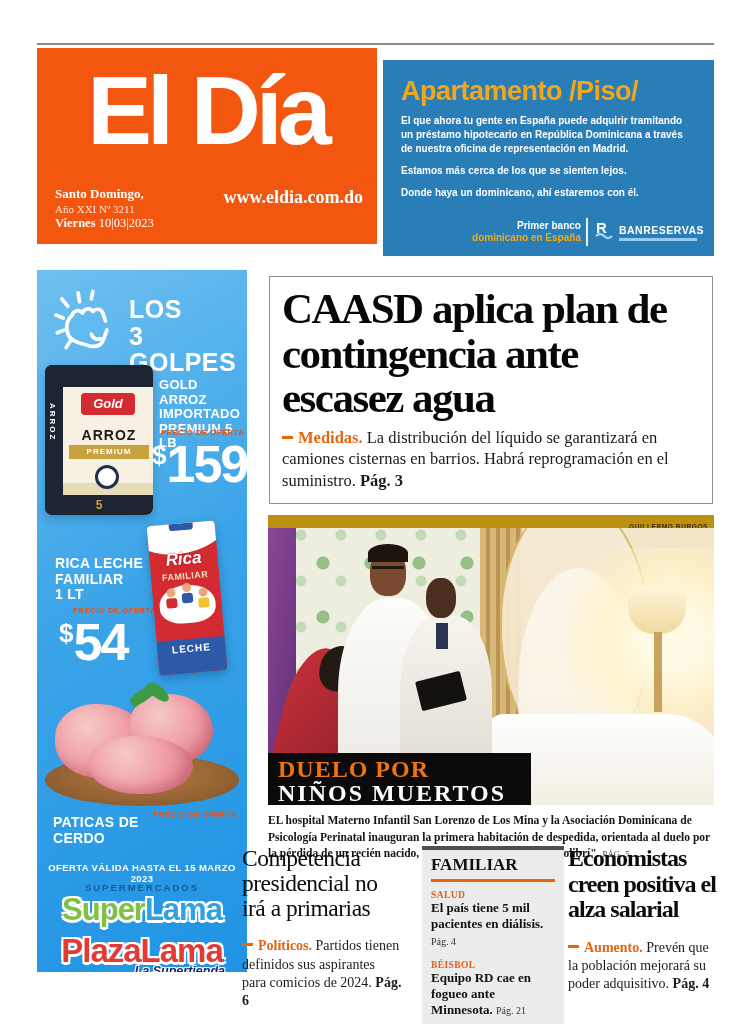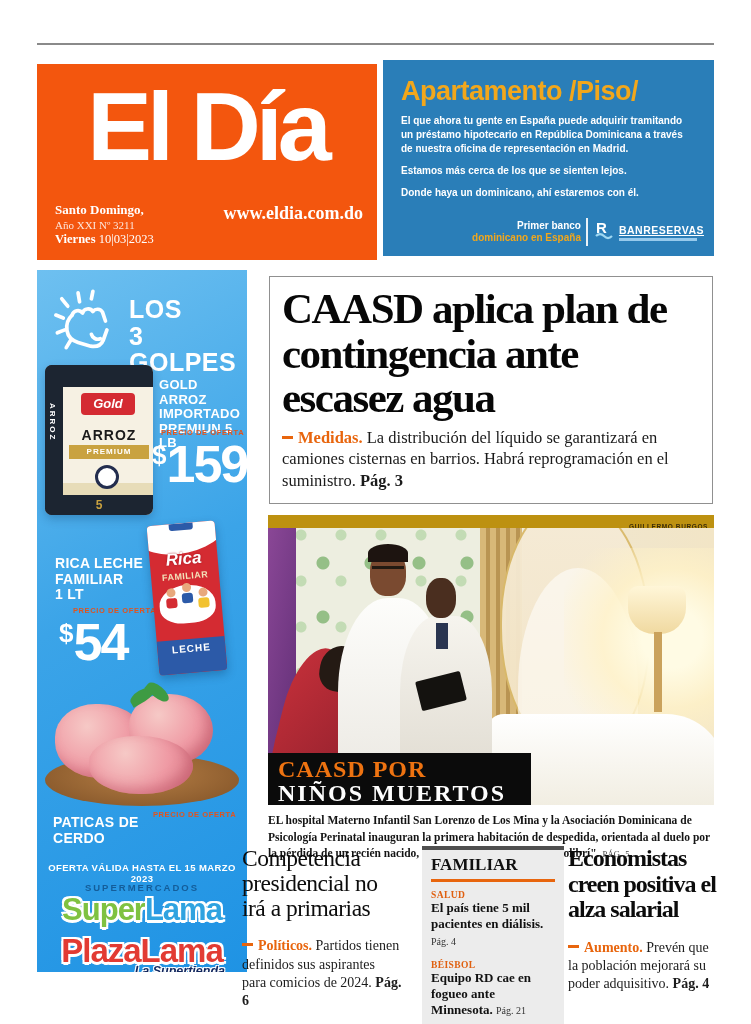--- a/index.html
+++ b/index.html
@@ -7,21 +7,21 @@
   #page {
     position:relative; width:751px; height:1024px; background:#ffffff;
     margin:0 auto; overflow:hidden;
     font-family:"Liberation Sans", sans-serif;
   }
 
   
   #top-rule { position:absolute; left:37px; top:43px; width:677px; height:2px; background:#8a8a8a; }
 
   
-  #masthead { position:absolute; left:37px; top:64px; width:340px; height:196px; background:#F3560E; color:#fff; }
+  #masthead { position:absolute; left:37px; top:48px; width:340px; height:196px; background:#F3560E; color:#fff; }
   #masthead .logo {
     position:absolute; top:2px; left:0; right:0; text-align:center;
     font-weight:bold; font-size:97px; letter-spacing:-5px; line-height:1.25;
   }
   .mast-meta { position:absolute; left:18px; bottom:12px; font-family:"Liberation Serif", serif; line-height:1.25; }
   .mast-meta .city { font-weight:bold; font-size:13px; }
   .mast-meta .edition { font-size:11px; color:rgba(255,255,255,.85); }
   .mast-meta .dateline { font-size:12.5px; }
   .mast-meta .dateline .day { font-weight:bold; }
   .mast-site { position:absolute; right:14px; bottom:36px; font-family:"Liberation Serif", serif; font-weight:bold; font-size:18px; }
@@ -29,21 +29,21 @@
   
   #bank-ad { position:absolute; left:383px; top:60px; width:331px; height:196px; background:#2A7EB8; color:#fff; }
   #bank-ad .ad-title { position:absolute; left:18px; top:16px; font-size:27px; font-weight:800; color:#F2A71B; letter-spacing:-0.5px; }
   #bank-ad .ad-body { position:absolute; left:18px; top:54px; width:296px; font-size:10px; font-weight:bold; line-height:1.4; }
   #bank-ad .ad-body p { margin-bottom:8px; }
   #bank-ad .ad-footer { position:absolute; right:10px; bottom:10px; display:flex; align-items:center; gap:5px; }
   #bank-ad .ad-tag { text-align:right; font-size:10px; font-weight:bold; line-height:1.25; }
   #bank-ad .ad-tag .l2 { color:#F2A71B; }
   #bank-ad .v-div { width:2px; height:28px; background:rgba(255,255,255,.9); }
   #bank-ad .brand { display:flex; align-items:center; gap:4px; }
-  #bank-ad .brand-name { font-size:10.5px; font-weight:bold; letter-spacing:.5px;text-decoration:underline; }
+  #bank-ad .brand-name { font-size:10.5px; font-weight:bold; letter-spacing:.5px; }
   #bank-ad .brand-tag { width:78px; height:3px; background:rgba(170,215,245,.85); margin-top:2px; }
 
   
   #sidebar { position:absolute; left:37px; top:270px; width:210px; height:702px; overflow:hidden;
     background:linear-gradient(150deg,#6ec0f0 0%,#3ba4e8 45%,#1f93e4 100%); color:#fff; }
   .golpes-text { position:absolute; left:92px; top:26px; font-weight:900; font-size:25px; line-height:1.06; letter-spacing:.5px; }
   .fist { position:absolute; left:10px; top:14px; }
 
   .offer-label { position:absolute; font-size:7.5px; font-weight:800; color:#E0541F; letter-spacing:.6px; }
   .price { position:absolute; font-weight:900; color:#fff; line-height:1; }
@@ -318,21 +318,21 @@
       <div class="dark-hair"></div>
       <div class="man1-body"></div>
       <div class="man1-head"></div>
       <div class="man1-hair"></div>
       <div class="glasses"></div>
       <div class="man2-body"></div>
       <div class="man2-collar"></div>
       <div class="man2-head"></div>
       <div class="book"></div>
       <div class="overlay-box">
-        <div class="l1">CAASD POR</div>
+        <div class="l1">DUELO POR</div>
         <div class="l2">NIÑOS MUERTOS</div>
       </div>
     </div>
   </div>
 
   <div id="photo-caption">
     <span>EL hospital Materno Infantil San Lorenzo de Los Mina y la Asociación Dominicana de Psicología Perinatal inauguran la primera habitación de despedida, orientada al duelo por la pérdida de un recién nacido, bajo el nombre de "Jardín Colibrí".</span>
     <span class="pg">PÁG. 5</span>
   </div>
 

